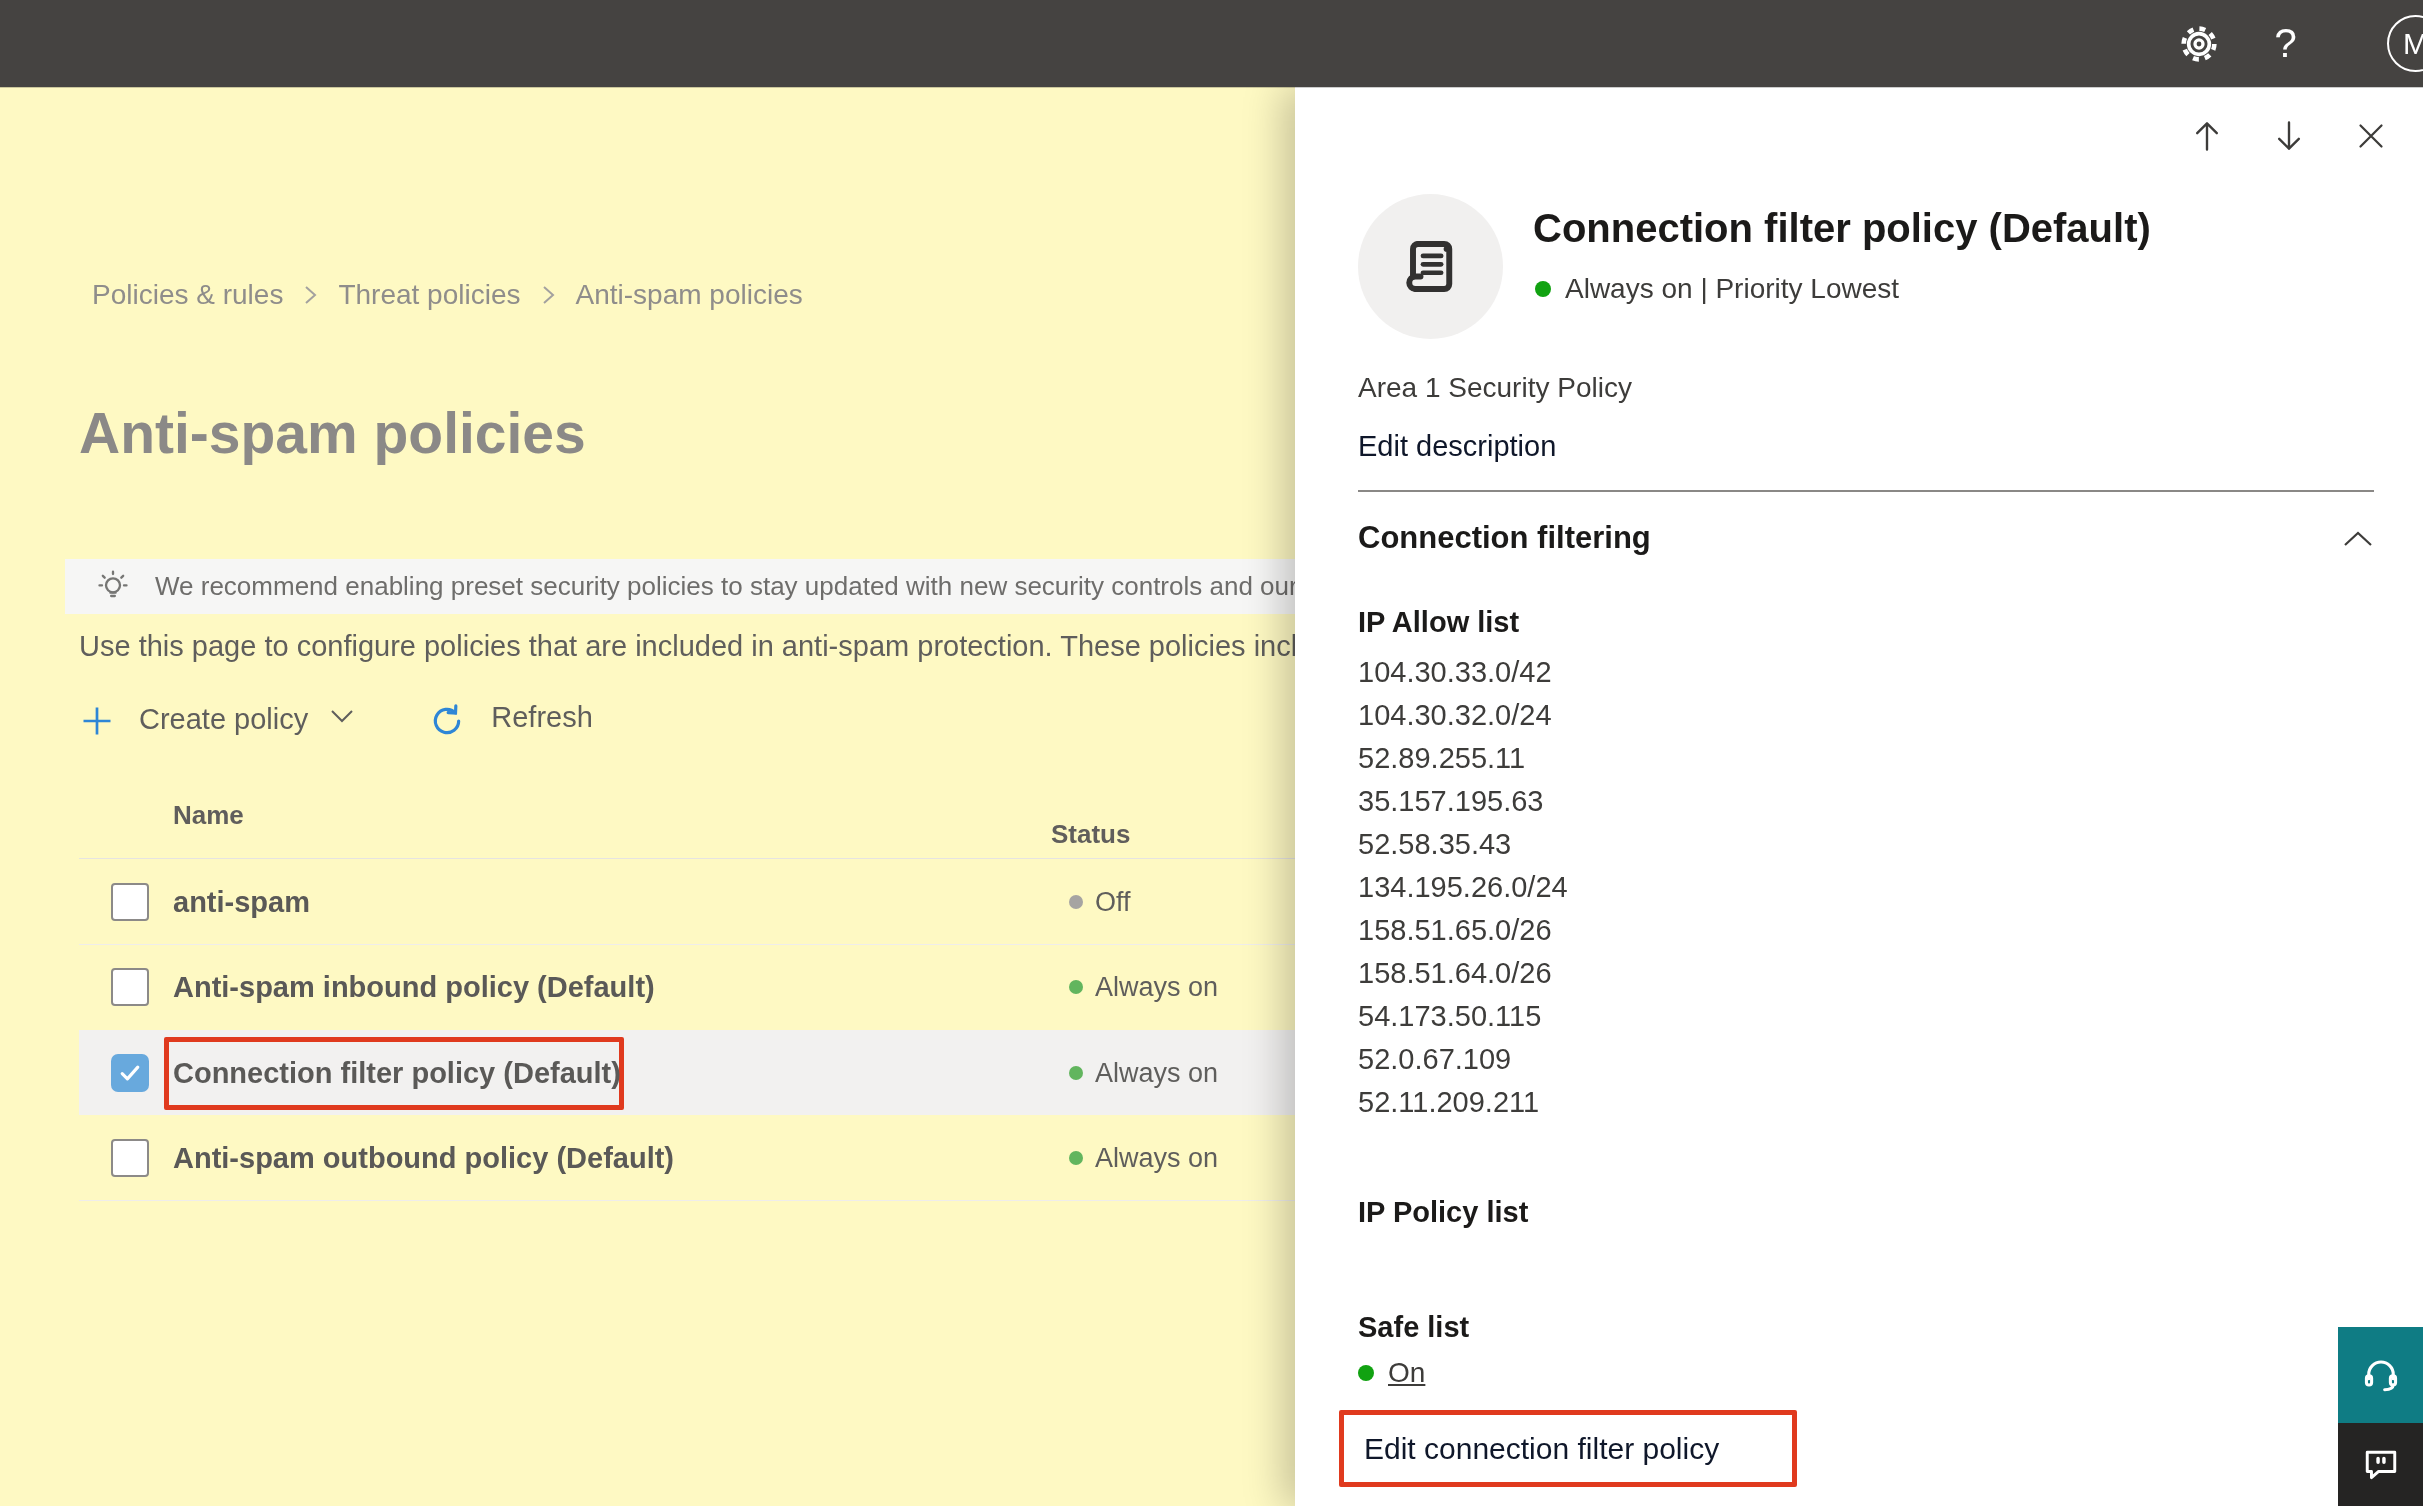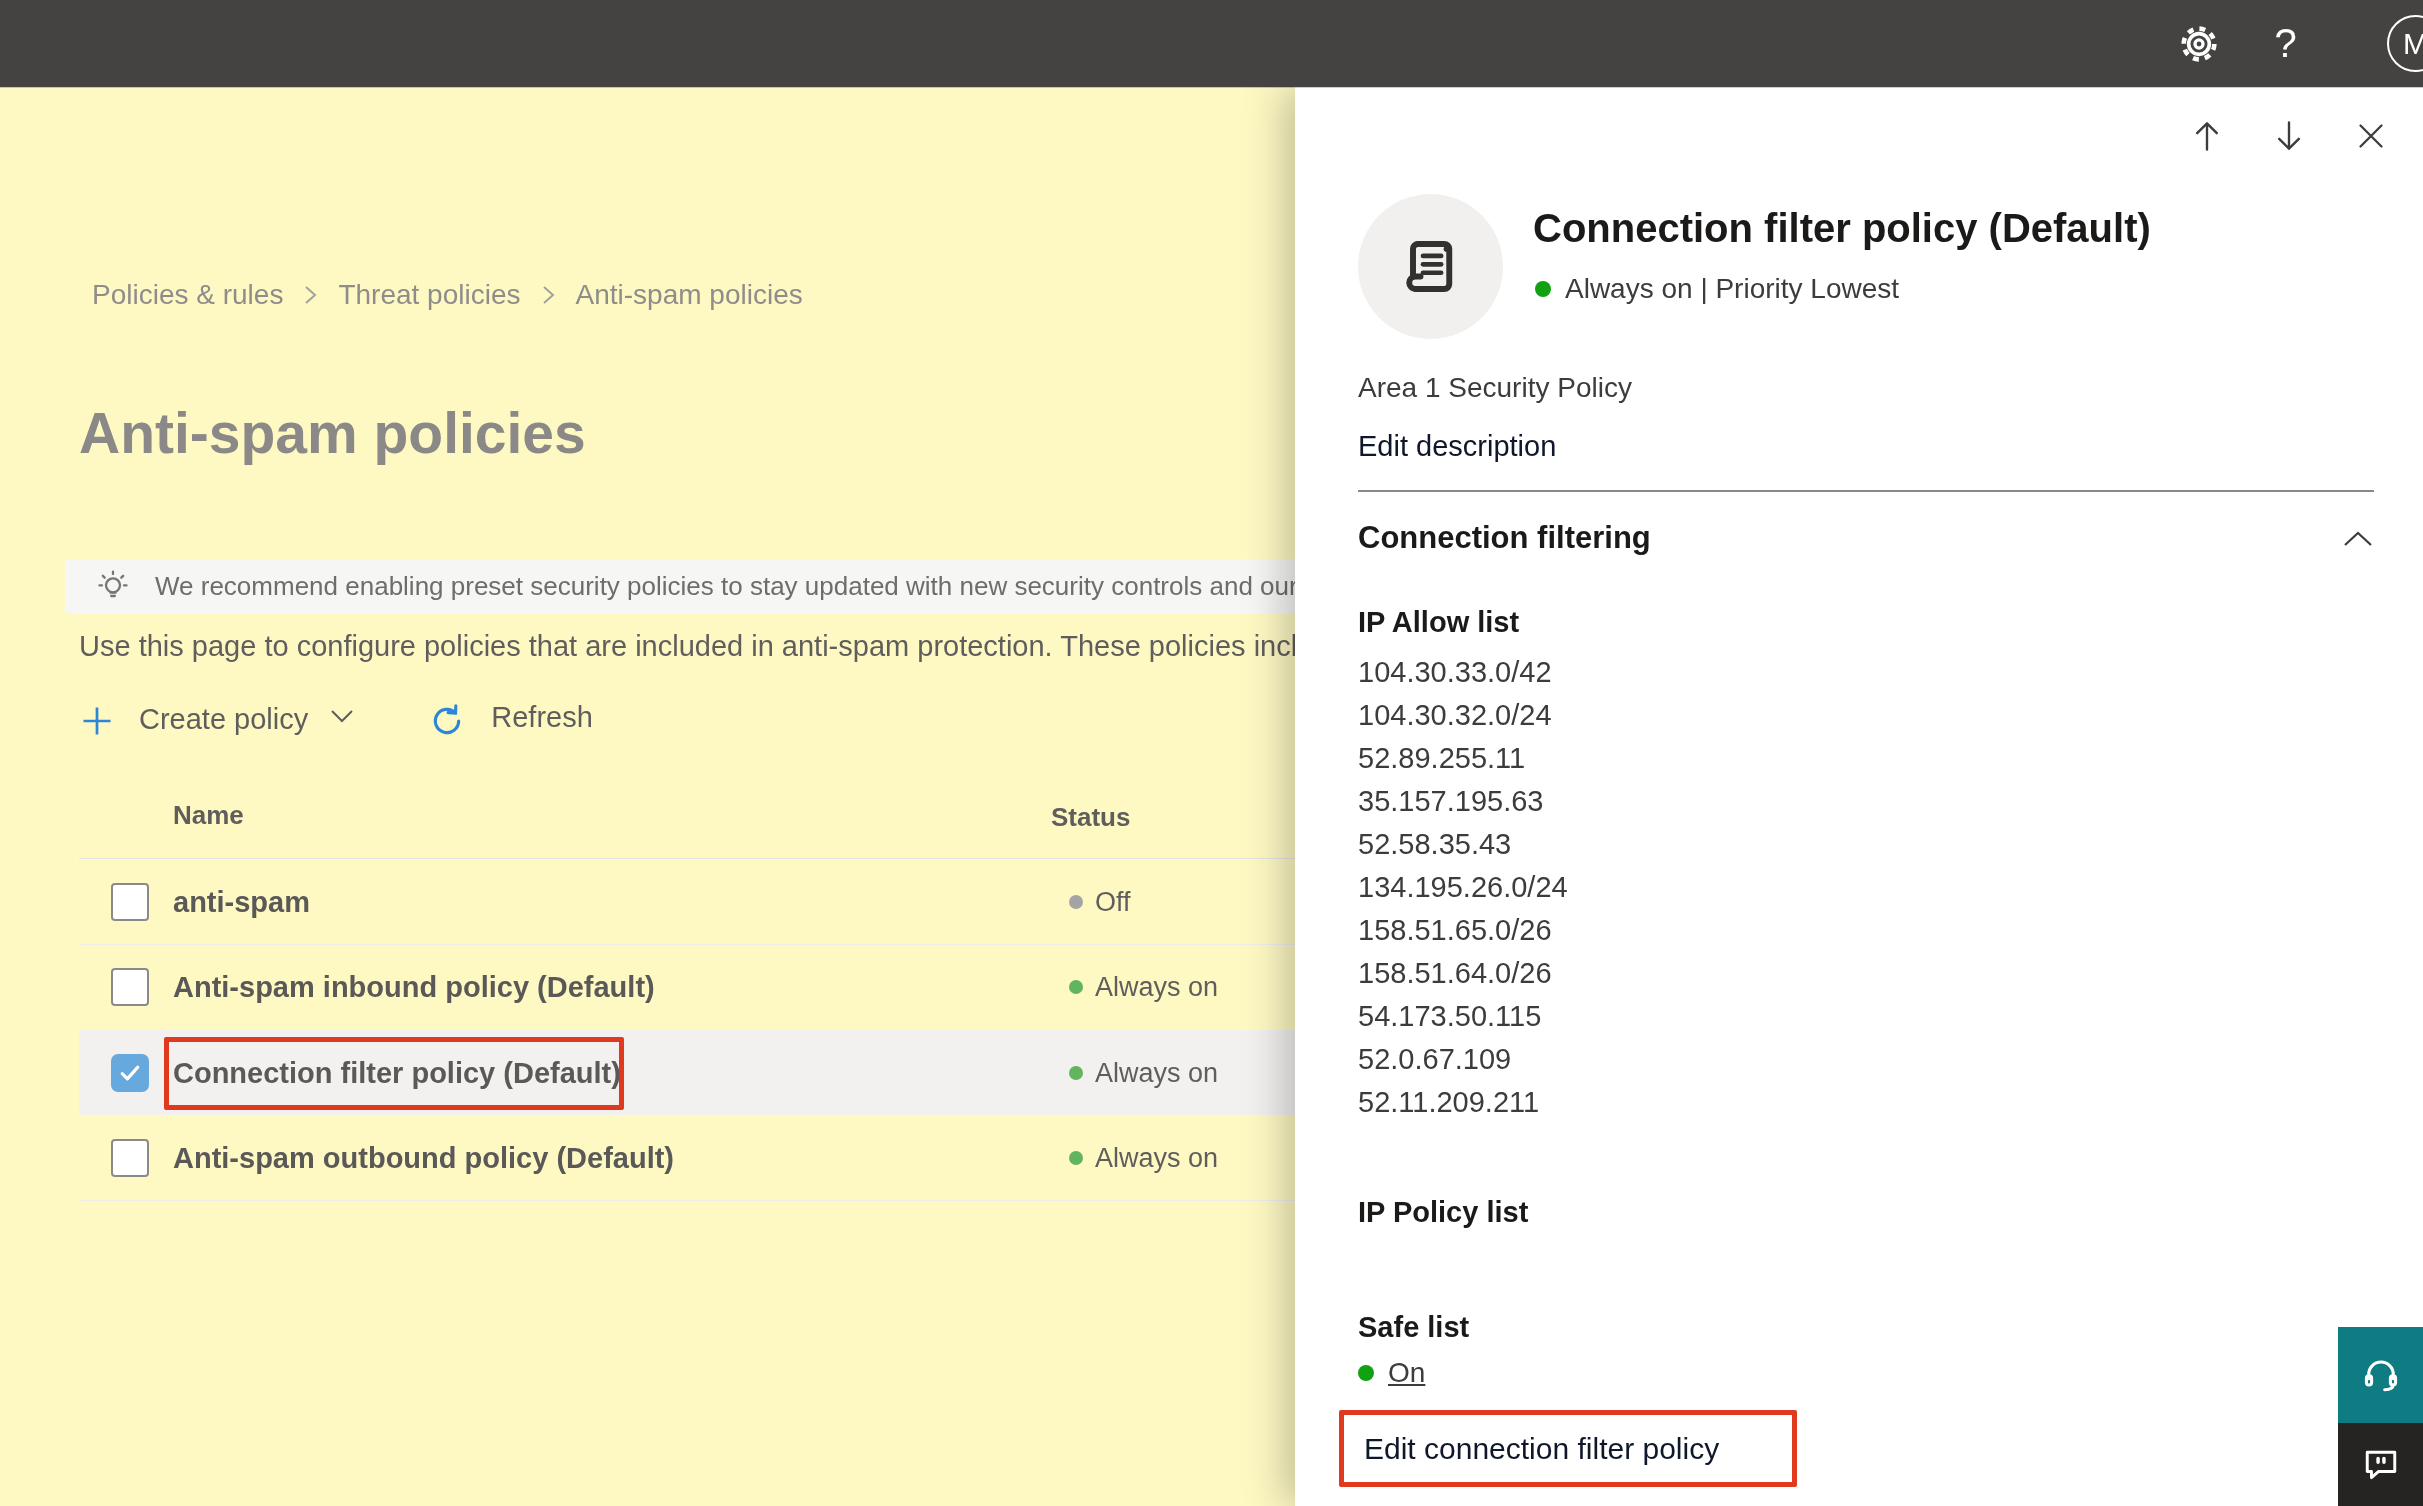--- a/index.html
+++ b/index.html
@@ -34,21 +34,21 @@
 
   
   .toolbar{position:absolute;left:79px;top:602px;height:63px;display:flex;align-items:center;}
   .tb-btn{display:flex;align-items:flex-start;cursor:pointer;}
   .tb-label{font-size:29px;color:#5f5e5c;margin-left:24px;}
   .tb-chev{margin-left:22px;margin-top:6px;}
   .tb-gap{width:73px;}
 
   
   .thead-name{position:absolute;left:173px;top:713px;font-size:26px;font-weight:700;color:#605e5c;}
-  .thead-status{position:absolute;left:1051px;top:715px;font-size:26px;font-weight:700;color:#605e5c;}
+  .thead-status{position:absolute;left:1051px;top:732px;font-size:26px;font-weight:700;color:#605e5c;}
   .thead-line{position:absolute;left:79px;top:771px;width:1822px;height:1px;background:#e6e4e2;}
   .row{position:absolute;left:79px;width:1822px;height:85px;cursor:pointer;}
   .row--selected{background:#f2f1f0;}
   .row-border{border-bottom:1px solid #efedeb;}
   .cb{position:absolute;left:32px;top:24px;width:38px;height:38px;box-sizing:border-box;
       border:2px solid #8c8a88;border-radius:4px;background:#fff;cursor:pointer;}
   .cb--checked{border:none;background:#68a9dd;border-radius:7px;display:flex;align-items:center;justify-content:center;}
   .row-name{position:absolute;left:94px;top:27px;font-size:29px;font-weight:700;color:#5a5957;white-space:nowrap;}
   .dot{position:absolute;left:990px;top:36px;width:14px;height:14px;border-radius:50%;}
   .dot--off{background:#a6a4a2;}

